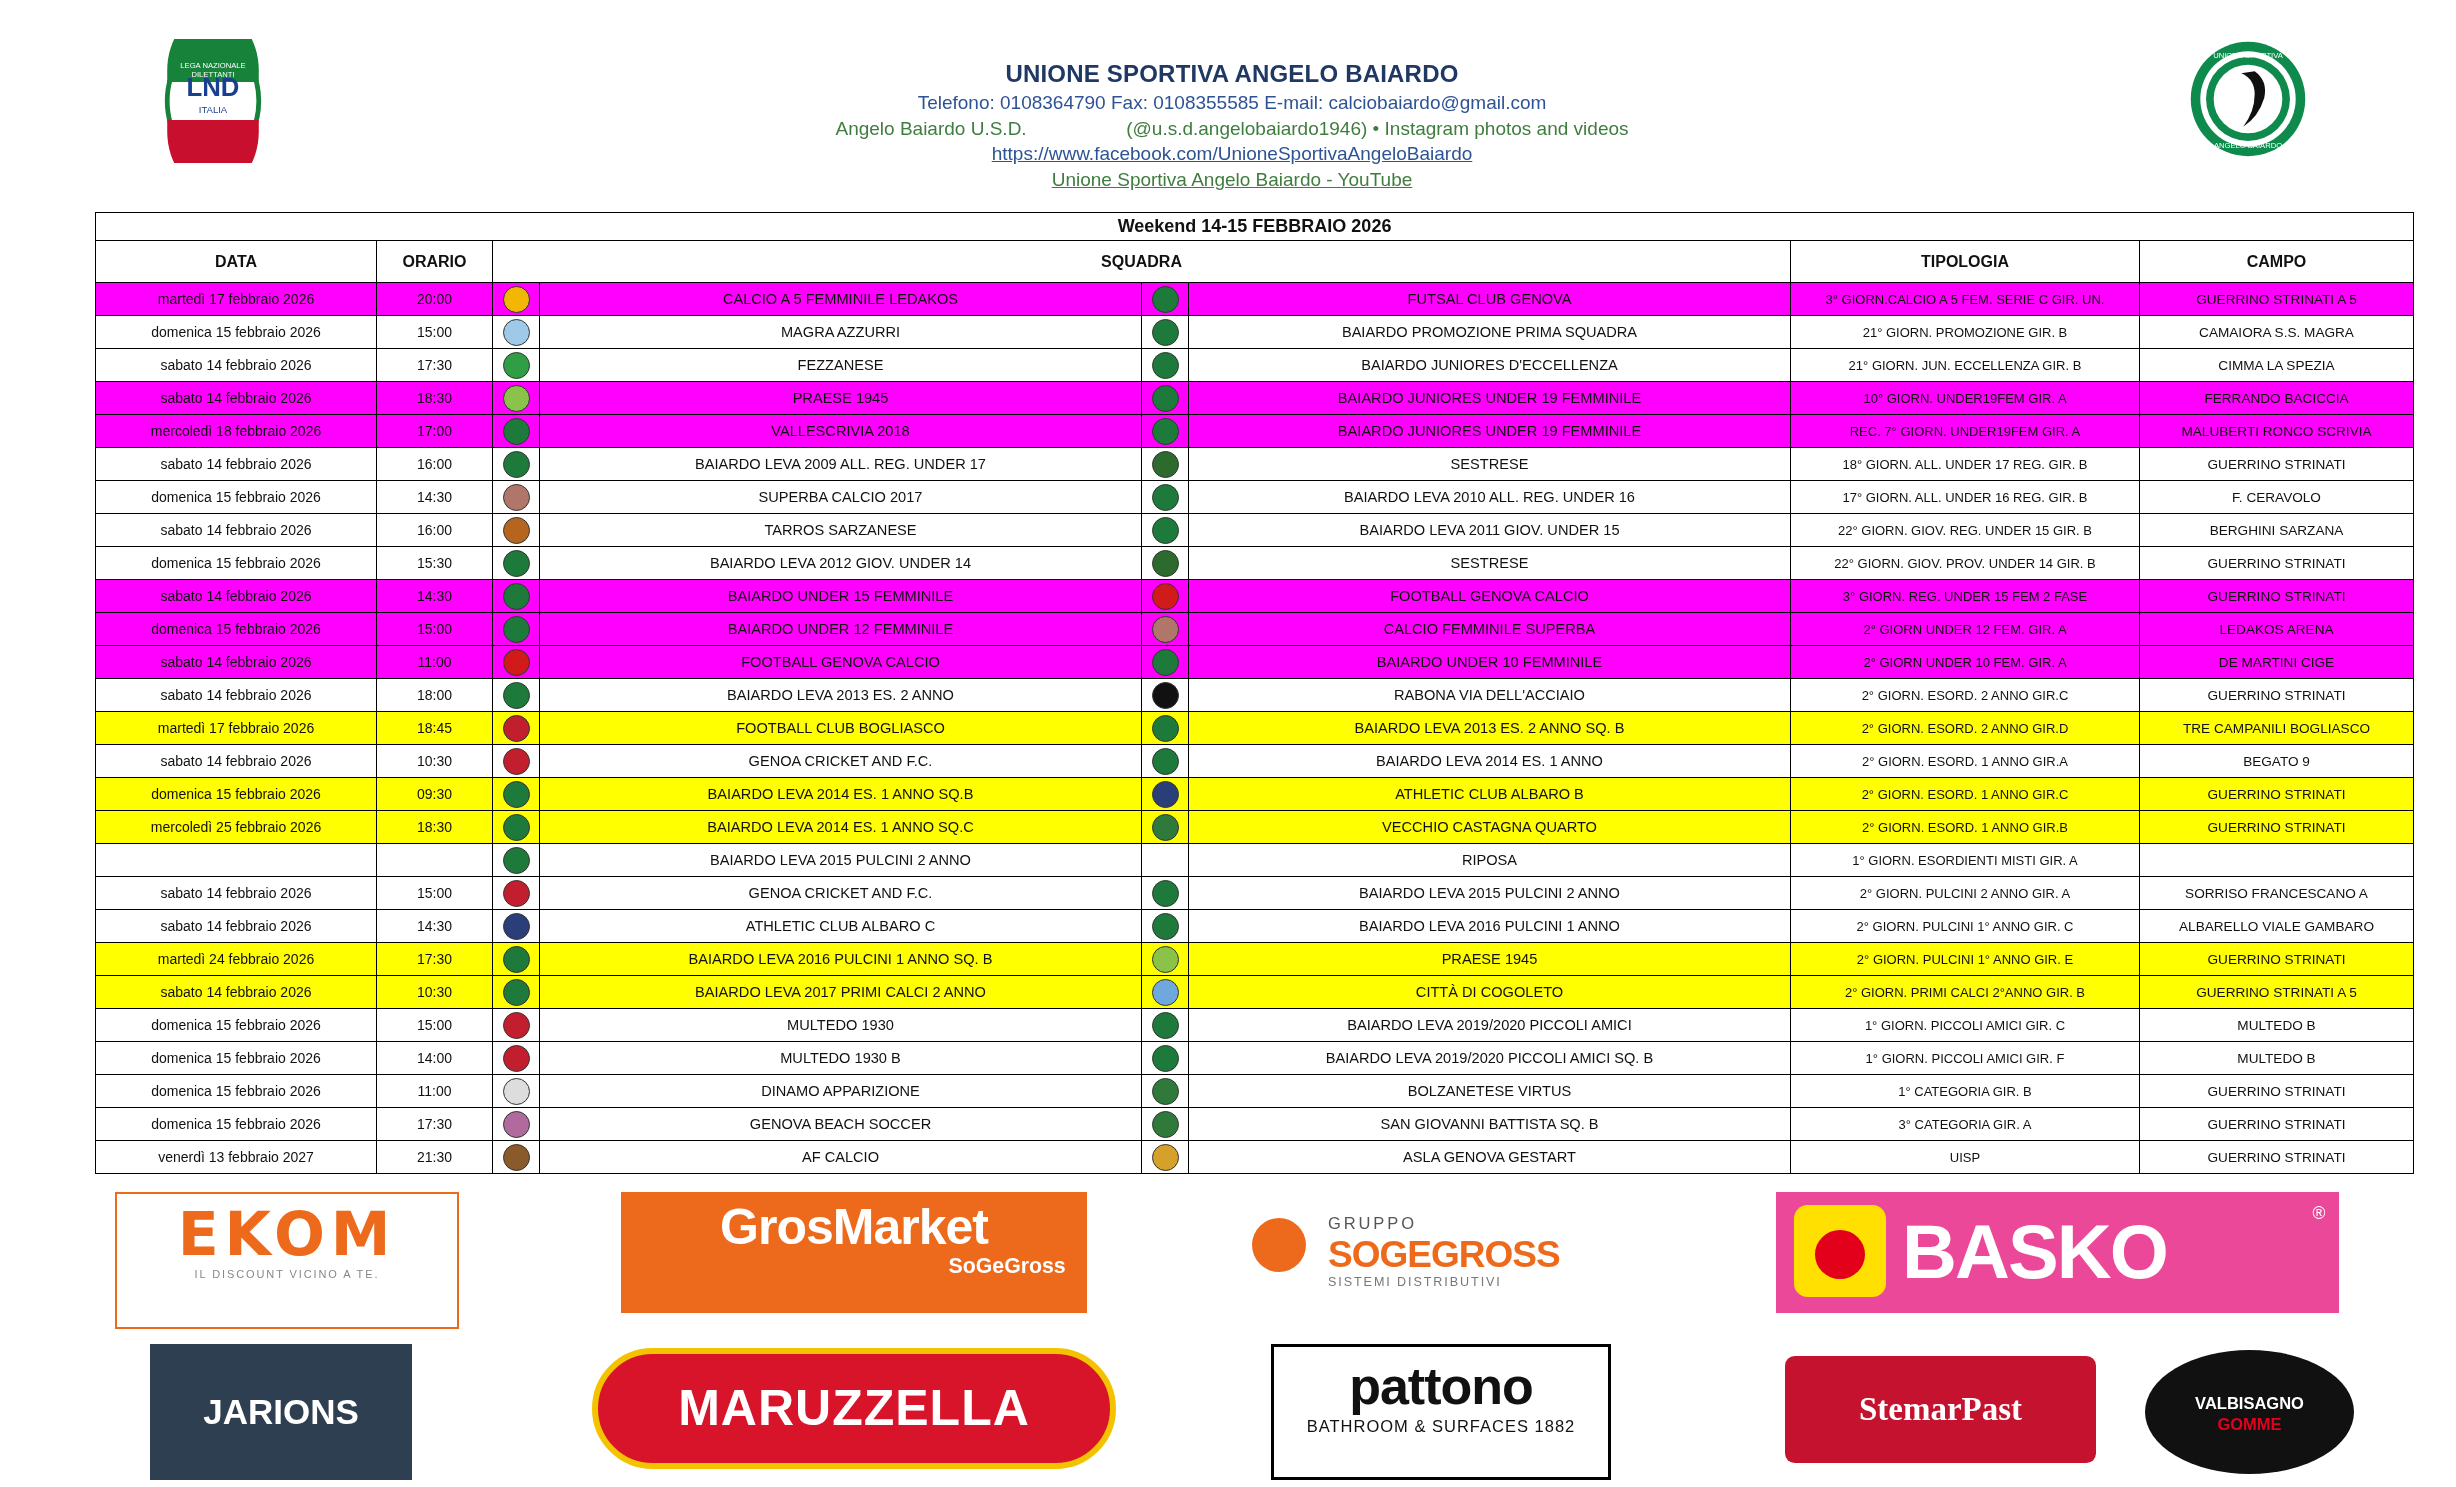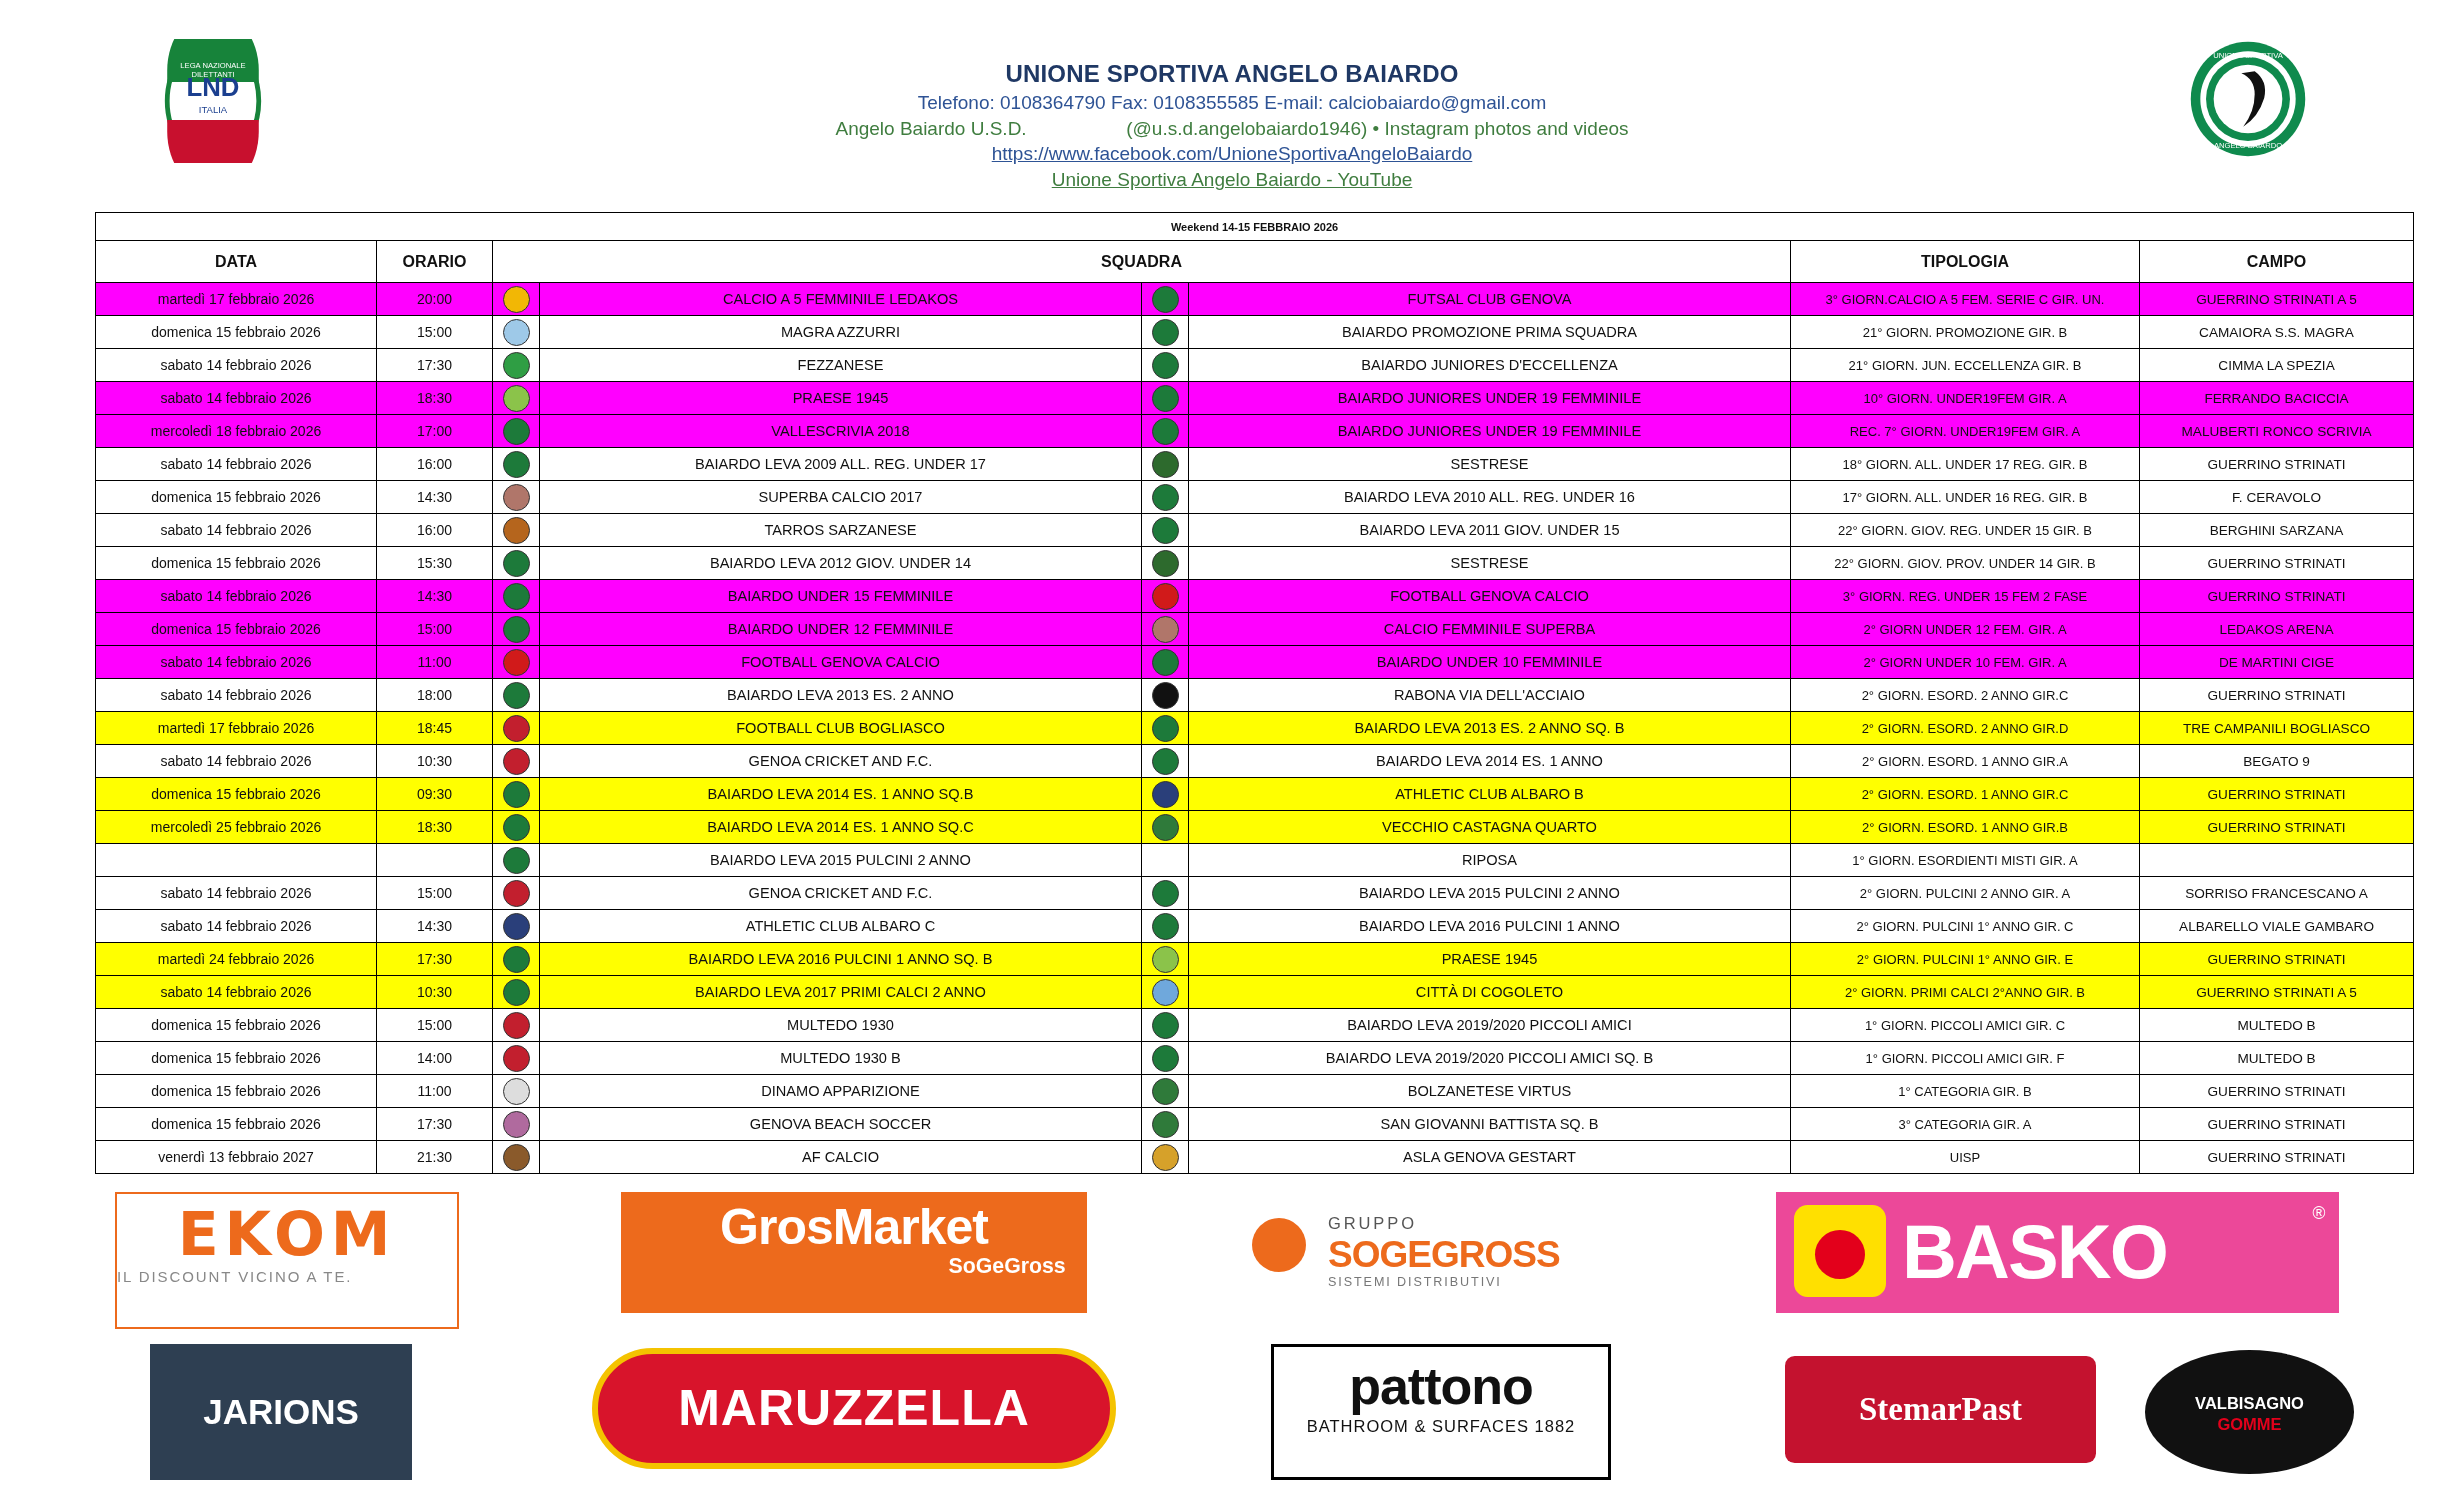--- a/index.html
+++ b/index.html
@@ -22,21 +22,21 @@
   .club-line{font-size:19px;color:#2E5395;}
   .club-line.green{color:#3f7d3f;}
   .club-line a{color:#2E5395;text-decoration:underline;}
   .club-line .green-link{color:#3f7d3f;text-decoration:underline;}
   .inline-sp{display:inline-block;width:89px;}
 
   
   .tbl-wrap{position:absolute;left:95px;top:212px;width:2269px;}
   table{border-collapse:collapse;width:100%;table-layout:fixed;}
   td,th{border:1px solid #000;font-size:15px;padding:0;height:32px;text-align:center;vertical-align:middle;}
-  .weekend-row td{font-weight:bold;font-size:11px;height:27px;}
+  .weekend-row td{font-weight:bold;font-size:18px;height:27px;}
   .hdr td{font-weight:bold;font-size:16px;height:41px;}
 
   col.c-data{width:281px;}
   col.c-ora{width:116px;}
   col.c-logo1{width:47px;}
   col.c-sq1{width:602px;}
   col.c-logo2{width:47px;}
   col.c-sq2{width:602px;}
   col.c-tipo{width:349px;}
   col.c-campo{width:274px;}
@@ -53,21 +53,21 @@
   
   .crest{width:25px;height:25px;border-radius:50%;margin:0 auto;display:block;border:1px solid #333;}
 
   
   .sponsors{position:absolute;left:0;top:1189px;width:2456px;height:301px;}
   .sp-row1{position:absolute;top:0;left:0;width:2456px;height:146px;}
   .sp-row2{position:absolute;top:155px;left:0;width:2456px;height:146px;}
 
   .ekom{position:absolute;left:115px;top:2.9px;width:344px;height:137px;background:#fff;border:2.9px solid #ED6A1C;box-sizing:border-box;}
   .ekom .big{font-size:60px;font-weight:bold;color:#ED6A1C;letter-spacing:5.8px;text-align:center;line-height:80px;font-family:"DejaVu Sans",sans-serif;}
-  .ekom .sub{font-size:15px;color:#888;letter-spacing:1.9px;margin-top:-5.8px;}
+  .ekom .sub{font-size:11px;color:#888;text-align:center;letter-spacing:1.9px;margin-top:-5.8px;}
 
   .grosmarket{position:absolute;left:621px;top:2.9px;width:466px;height:121px;background:#ED6A1C;}
   .grosmarket .g1{font-size:50px;font-weight:bold;color:#fff;text-align:center;line-height:70px;letter-spacing:-1px;}
   .grosmarket .g2{font-size:21.3px;font-weight:bold;color:#fff;text-align:right;padding-right:21.3px;margin-top:-7.8px;}
 
   .sogegross{position:absolute;left:1252px;top:13.6px;width:320px;height:97px;text-align:left;}
   .sogegross .mark{position:absolute;left:0;top:15.5px;width:54px;height:54px;border-radius:50%;background:#ED6A1C;}
   .sogegross .t1{position:absolute;left:76px;top:11.6px;font-size:16.5px;color:#555;letter-spacing:2.9px;}
   .sogegross .t2{position:absolute;left:76px;top:31px;font-size:37px;font-weight:bold;color:#ED6A1C;letter-spacing:-1px;}
   .sogegross .t3{position:absolute;left:76px;top:72px;font-size:12.6px;color:#777;letter-spacing:1.9px;}

